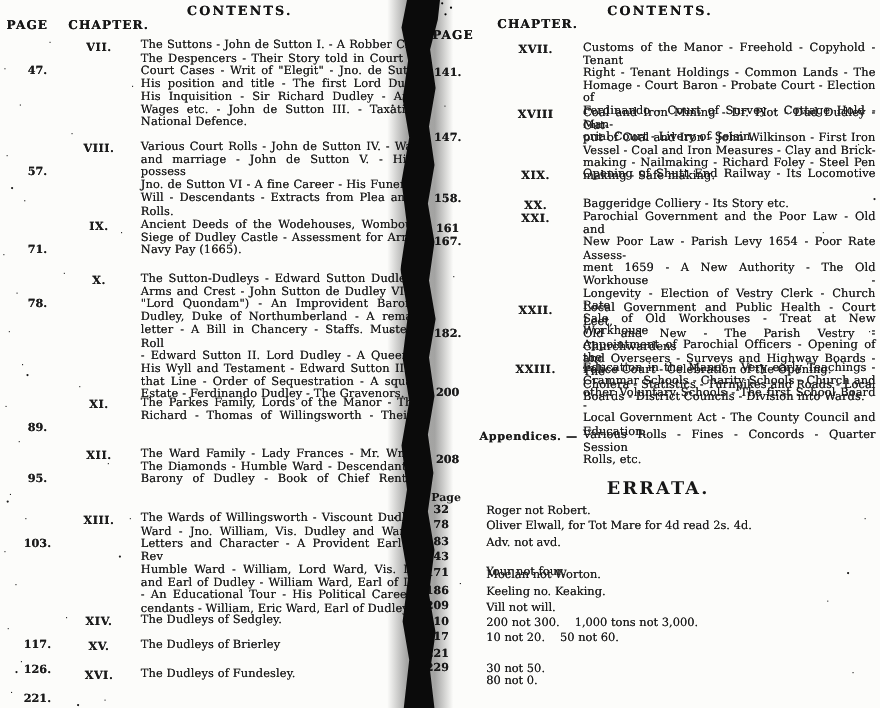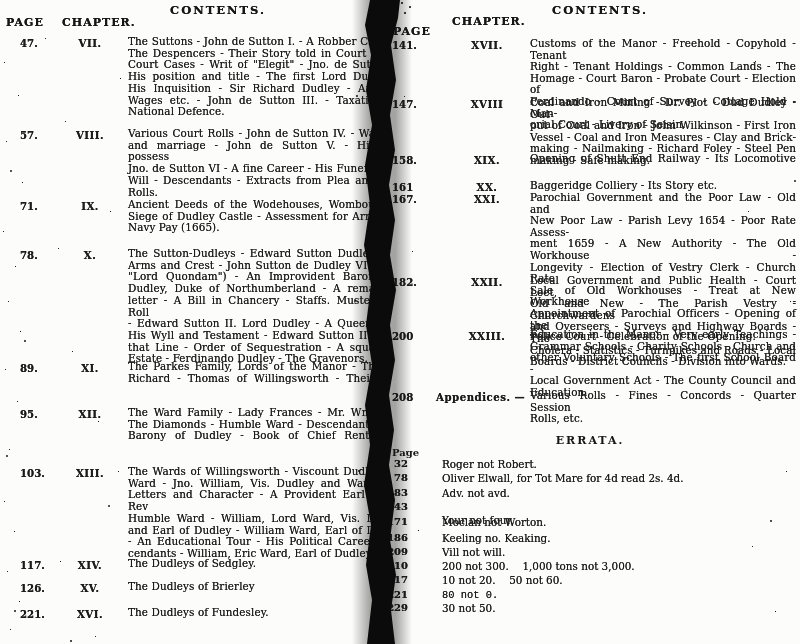--- a/index.html
+++ b/index.html
@@ -11,30 +11,30 @@
   }
   .abs{position:absolute;}
   .h{position:absolute;font-weight:bold;color:#161616;}
   .contents-title{font-size:11.5px;letter-spacing:2px;text-align:center;width:150px;text-shadow:0 0 .5px #222;}
   .colhdr{font-size:11px;letter-spacing:1px;text-shadow:0 0 .5px #222;}
   .toc-entry{position:absolute;left:0;top:0;width:800px;}
   .pnum,.chap{
     position:absolute;top:1px;font-weight:bold;font-size:10.2px;
     text-shadow:0 0 .4px #333;white-space:nowrap;
   }
-  .pnum{text-align:left;}
+  .pnum{text-align:center;margin-top:21px;}
   .chap{text-align:center;letter-spacing:.5px;}
   .lines{position:absolute;top:0;}
   .line{
     font-size:10.4px;letter-spacing:.1px;
     text-shadow:0 0 .45px #3a3a3a;
     white-space:normal;
   }
   .j{text-align:justify;text-align-last:justify;}
-  .errata-title{font-size:11px;letter-spacing:2px;text-align:center;width:110px;}
+  .errata-title{font-size:16px;letter-spacing:2px;text-align:right;width:110px;}
   .err-pnum{position:absolute;font-weight:bold;font-size:10px;text-align:right;width:30px;text-shadow:0 0 .4px #333;}
   .err-text{position:absolute;font-size:10.4px;white-space:pre;text-shadow:0 0 .45px #3a3a3a;}
   .page-label{font-size:10px;font-weight:bold;}
   
   .gutter-halo{
     position:absolute;left:352px;top:0;width:60px;height:644px;z-index:4;
     background:linear-gradient(90deg,rgba(20,20,20,0) 0%,rgba(20,20,20,.38) 30%,rgba(20,20,20,.38) 72%,rgba(20,20,20,0) 100%);
   }
   .gutter{
     position:absolute;left:362px;top:0;width:38px;height:644px;z-index:5;background:#0b0b0b;
@@ -284,21 +284,21 @@
     <div>
       <div class="err-pnum" style="left: 378px; top: 560px;">210</div>
       <div class="err-text" style="left: 442px; top: 560px;">200 not 300.  1,000 tons not 3,000.</div>
     </div>
     <div>
       <div class="err-pnum" style="left: 378px; top: 574px;">217</div>
       <div class="err-text" style="left: 442px; top: 574px;">10 not 20.  50 not 60.</div>
     </div>
     <div>
       <div class="err-pnum" style="left: 378px; top: 589px;">221</div>
-      <div class="err-text" style="left: 442px; top: 589px; font-family: Liberation Mono, monospace;">80 not 0.</div>
+      <div class="err-text" style="left: 442px; top: 613px;">80 not 0.</div>
     </div>
     <div>
       <div class="err-pnum" style="left: 378px; top: 602px;">229</div>
       <div class="err-text" style="left: 442px; top: 602px;">30 not 50.</div>
     </div>
   </div>
 
 <div class="gutter-halo"></div>
 <div class="gutter"></div>
 <div class="dot"></div>

